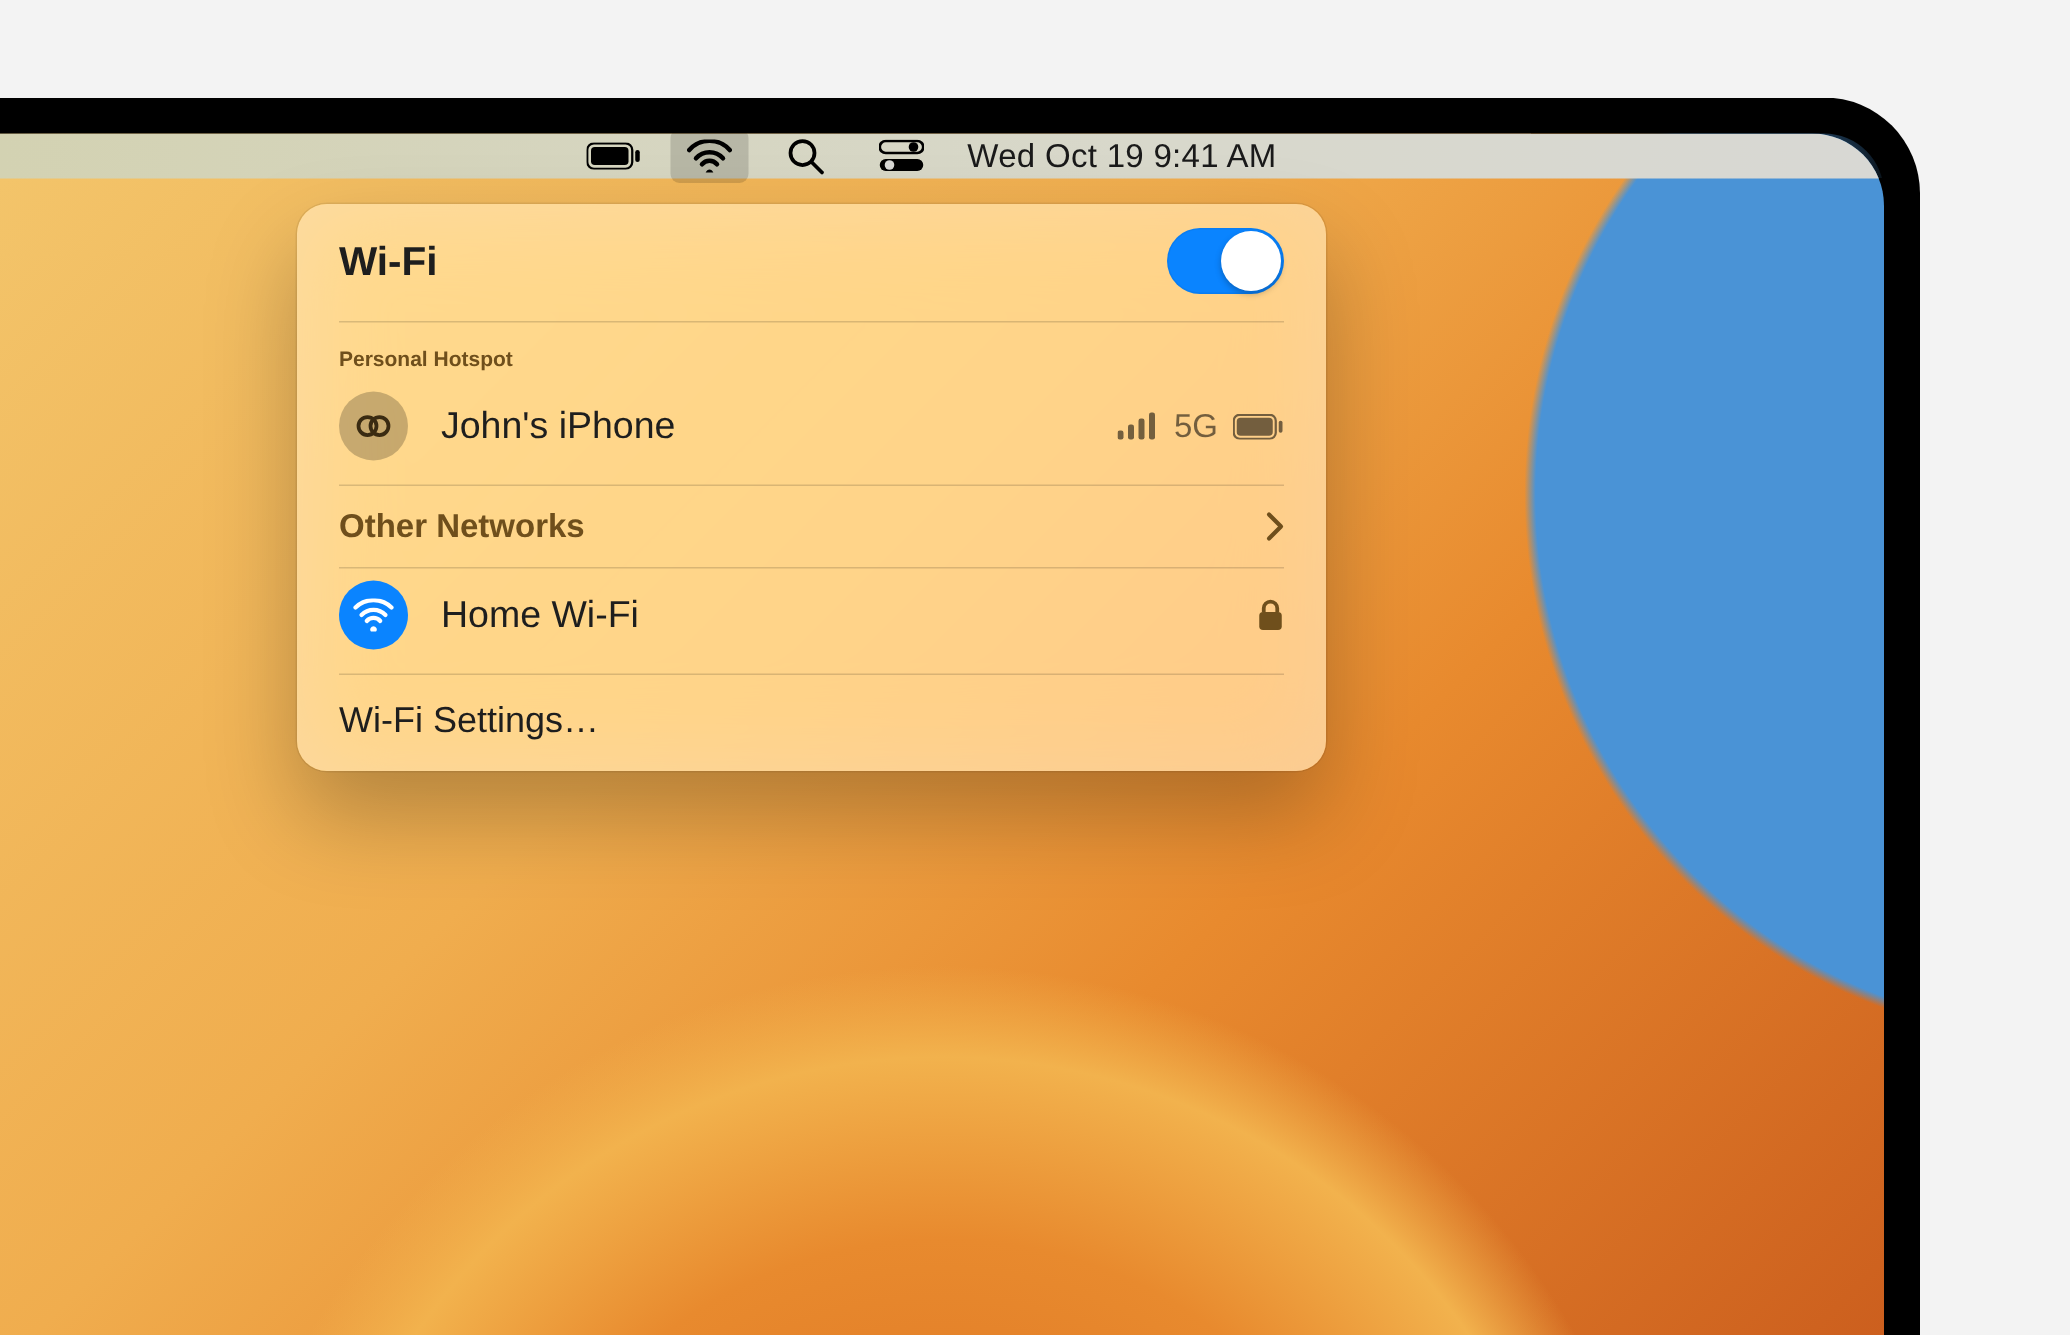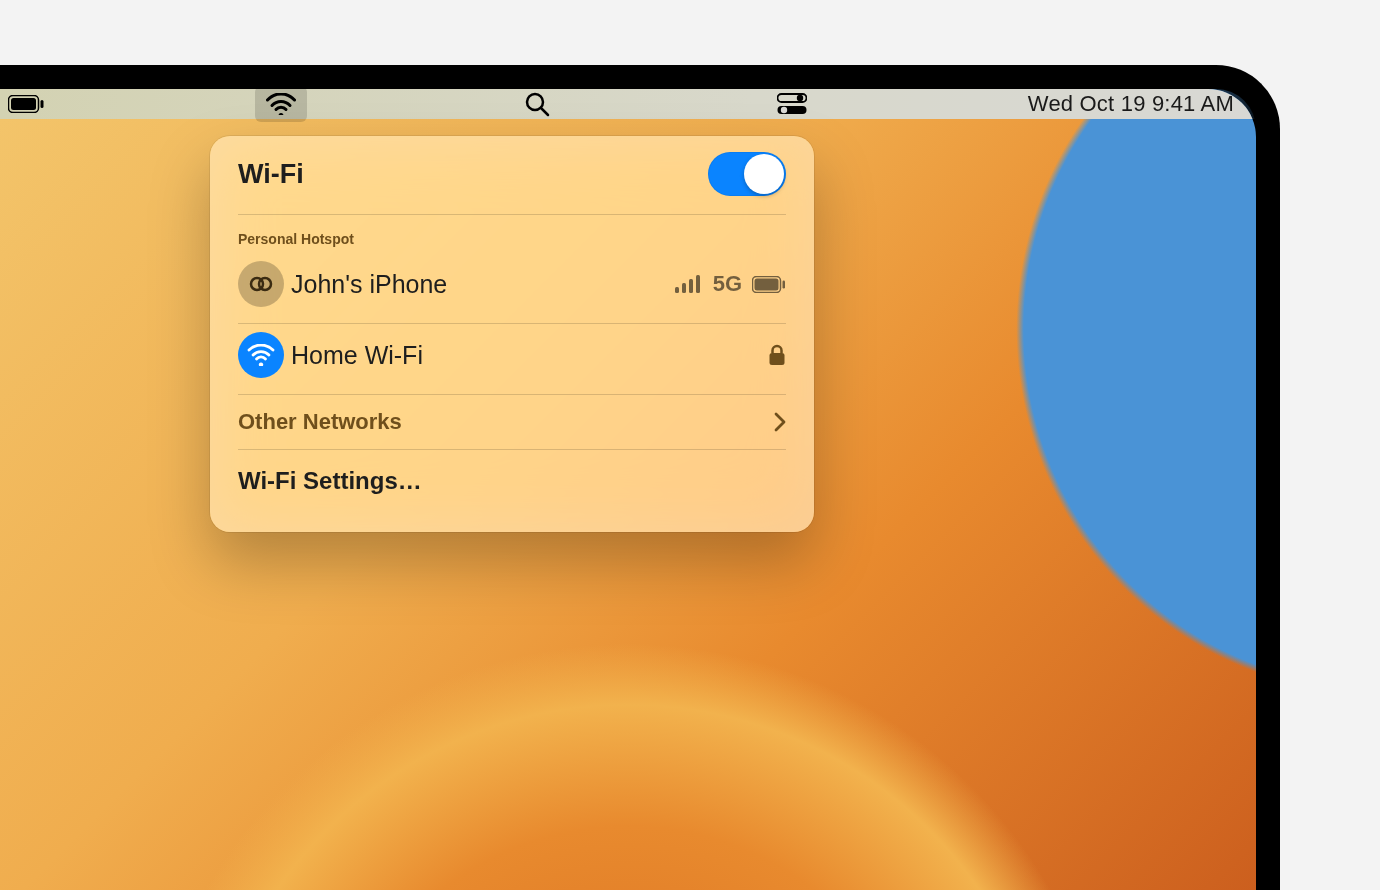--- a/index.html
+++ b/index.html
@@ -29,21 +29,21 @@
         radial-gradient(circle at 110% 30%, #4a93d6 0%, #4a93d6 24%, transparent 24.5%),
         radial-gradient(circle at 50% 130%, #d96a1e 0%, #e88a2e 25%, #f2b24d 35%, transparent 40%),
         linear-gradient(135deg, #f3c56b 0%, #f0ad4e 40%, #e88a2e 65%, #cc5f1e 100%);
     }
 
     
     .menubar {
       position: absolute; left: 0; right: 0; top: 0;
       height: 30px;
       background: linear-gradient(to right, #d3d2b2 0%, #d8d8cb 60%, #d8d8d4 100%);
-      display: flex; align-items: center; justify-content: space-between;
+      display: flex; align-items: center; justify-content: center;
       gap: 12px;
       padding-right: 16px;
       backdrop-filter: blur(20px);
     }
     .mb-item {
       width: 52px; height: 36px;
       display: flex; align-items: center; justify-content: center;
       border-radius: 6px;
     }
     .mb-item.active { background: rgba(0,0,0,.14); }
@@ -52,48 +52,48 @@
       color: #1a1a1a;
       padding: 0 6px;
       letter-spacing: .2px;
       white-space: nowrap;
     }
 
     
     .popover {
       position: absolute;
       left: 198px; top: 47px;
-      width: 604px;
+      width: 686px;
       border-radius: 20px;
       background: rgba(255,230,190,.72);
       backdrop-filter: blur(30px) saturate(180%);
       box-shadow: 0 30px 60px rgba(0,0,0,.25), 0 0 0 1px rgba(0,0,0,.08);
-      padding: 16px 28px 28px;
-      display: flex; flex-direction: column; margin-left: 12px;
+      padding: 16px 28px 10px;
+      display: flex; flex-direction: column;
     }
     .row {
       display: flex; align-items: center;
       font-size: 25px;
       color: #1e1e1e;
       min-height: 54px;
     }
     .sep { border-bottom: 1px solid rgba(0,0,0,.15); }
     .header .title { font-size: 27px; font-weight: 700; }
     .spacer { flex: 1; }
 
     .section-label {
       font-size: 14px; font-weight: 700;
       color: #6f4f1c;
       padding: 16px 0 6px;
     }
-    .net-row { padding: 8px 0 16px; gap: 7px; }
+    .net-row { padding: 8px 0 16px; gap: 22px; }
     .net-row .name { font-size: 25px; font-weight: 400; color: #1e1e1e; }
 
     .row-other { padding: 14px 0; font-weight: 700; font-size: 22px; color: #6f4f1c; }
-    .row-settings { padding: 14px 0 6px; font-weight: 700; font-size: 24px; color: #1e1e1e; }
+    .row-settings { padding: 14px 0 6px; font-weight: 400; font-size: 24px; color: #1e1e1e; }
 
     
     .toggle {
       width: 78px; height: 44px; border-radius: 22px;
       background: #0a84ff;
       position: relative;
       box-shadow: inset 0 0 0 1px rgba(0,0,0,.05);
     }
     .toggle-knob {
       position: absolute; right: 2px; top: 2px;
@@ -108,21 +108,21 @@
       display: flex; align-items: center; justify-content: center;
       flex: none;
     }
     .ic-grey { background: rgba(0,0,0,.22); }
     .ic-blue { background: #0a84ff; }
 
     .status-group {
       display: flex; align-items: center; gap: 10px;
       color: rgba(0,0,0,.55);
     }
-    .fiveg { font-size: 22px; font-weight: 700; color: rgba(0,0,0,.55); text-align: right; }
+    .fiveg { font-size: 22px; font-weight: 400; color: rgba(0,0,0,.55); text-align: right; }
 
     svg { display: block; }
   </style>
 </head>
 <body>
 
 <div class="device">
   <div class="screen">
 
     <div class="menubar">
@@ -184,46 +184,46 @@
             <rect x="14" y="5" width="4" height="14" rx="1.5" fill="rgba(0,0,0,.55)"></rect>
             <rect x="21" y="1" width="4" height="18" rx="1.5" fill="rgba(0,0,0,.55)"></rect>
           </svg>
           <span class="fiveg">5G</span>
           <svg width="34" height="17" viewBox="0 0 34 17">
             <rect x="0.5" y="0.5" width="28" height="16" rx="4" fill="none" stroke="rgba(0,0,0,.55)" stroke-width="1.5"></rect>
             <rect x="2.5" y="2.5" width="24" height="12" rx="2.5" fill="rgba(0,0,0,.55)"></rect>
             <rect x="30.5" y="4.5" width="2.5" height="8" rx="1.2" fill="rgba(0,0,0,.55)"></rect>
           </svg>
         </div>
+      </div>
+
+      <div class="row row-other sep">
+        <span>Other Networks</span>
+        <span class="spacer"></span>
+        <svg width="12" height="20" viewBox="0 0 12 20">
+          <path d="M2 2 L10 10 L2 18" fill="none" stroke="#6f4f1c" stroke-width="2.8" stroke-linecap="round" stroke-linejoin="round"></path>
+        </svg>
       </div>
 
       <div class="row net-row sep">
         <div class="icon-circle ic-blue">
           <svg width="28" height="22" viewBox="0 0 28 22">
             <path d="M14 18.5 a2.2 2.2 0 1 0 0.01 0 Z" fill="#fff"></path>
             <path d="M6 11 a11 11 0 0 1 16 0" fill="none" stroke="#fff" stroke-width="2.8" stroke-linecap="round"></path>
             <path d="M2 6 a17 17 0 0 1 24 0" fill="none" stroke="#fff" stroke-width="2.8" stroke-linecap="round"></path>
             <path d="M9.5 15 a6 6 0 0 1 9 0" fill="none" stroke="#fff" stroke-width="2.8" stroke-linecap="round"></path>
           </svg>
         </div>
         <span class="name">Home Wi-Fi</span>
         <span class="spacer"></span>
         <svg width="18" height="22" viewBox="0 0 18 22">
           <rect x="1.5" y="9" width="15" height="12" rx="2.5" fill="#6f4f1c"></rect>
           <path d="M4.5 9 V6.5 a4.5 4.5 0 0 1 9 0 V9" fill="none" stroke="#6f4f1c" stroke-width="2.5"></path>
         </svg>
       </div>
 
-      <div class="row row-other sep">
-        <span>Other Networks</span>
-        <span class="spacer"></span>
-        <svg width="12" height="20" viewBox="0 0 12 20">
-          <path d="M2 2 L10 10 L2 18" fill="none" stroke="#6f4f1c" stroke-width="2.8" stroke-linecap="round" stroke-linejoin="round"></path>
-        </svg>
-      </div>
-
       <div class="row row-settings">
         <span>Wi-Fi Settings…</span>
       </div>
     </div>
 
   </div>
 </div>
 
 </body></html>

